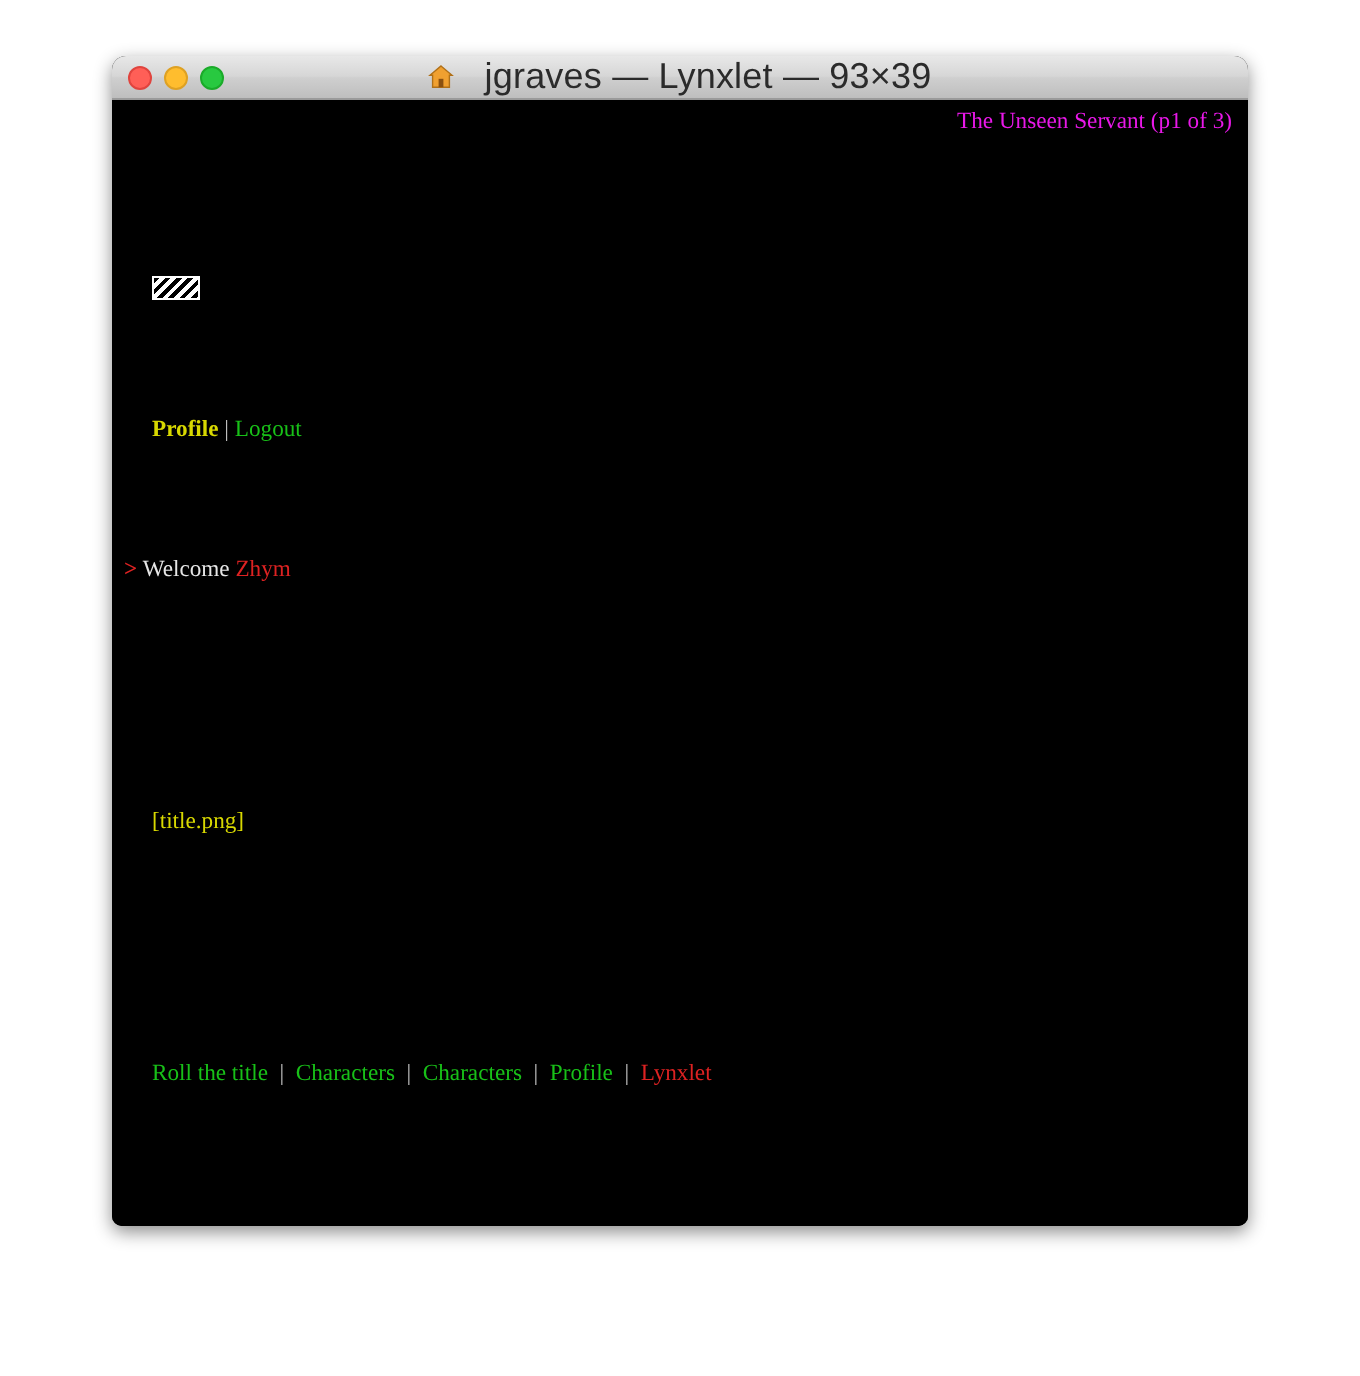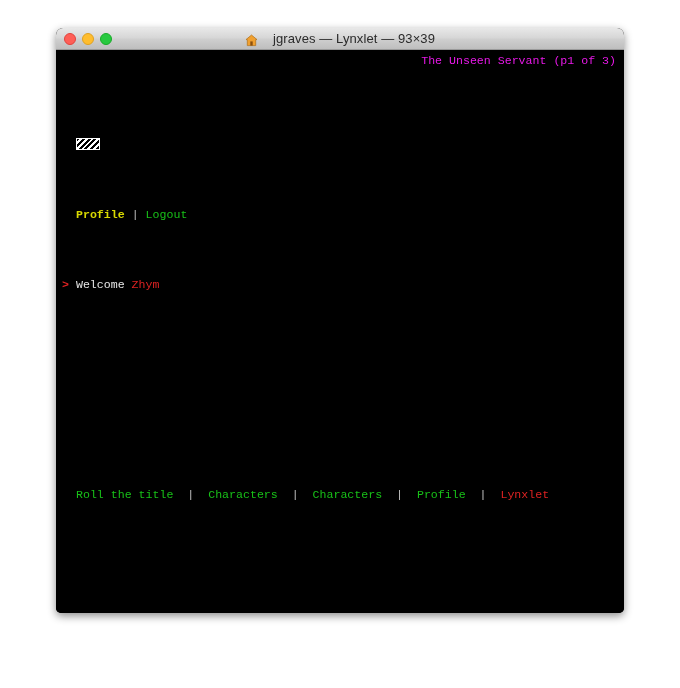--- a/index.html
+++ b/index.html
@@ -31,32 +31,32 @@
     border-bottom: 1px solid #9a9a9a;
     position: relative;
     display: flex; align-items: center; justify-content: center;
   }
   .lights { position: absolute; left: 8px; top: 5px; display: flex; gap: 6px; }
   .light { width: 12px; height: 12px; border-radius: 50%; }
   .light.close  { background: #ff5f57; border: 1px solid #e0443e; }
   .light.min    { background: #ffbd2e; border: 1px solid #dea123; }
   .light.max    { background: #28c940; border: 1px solid #1aab29; }
   #title-text {
-    font-size: 13px; color: #2b2b2b; letter-spacing: 0.1px;
-    display: flex; align-items: flex-end; gap: 15px;
+    font-size: 18px; color: #2b2b2b; letter-spacing: 0.1px;
+    display: flex; align-items: flex-start; gap: 15px;
   }
   .house-icon { display: inline-block; width: 13px; height: 13px; position: relative; top: 1px; }
   
   #terminal {
     position: relative;
     width: 100%;
     height: 563px;
     background: #000000;
     padding: 4px 0 0 0;
-    font-family: Liberation Mono, monospace;
+    font-family: Liberation Serif, serif;
     font-size: 11.6px;
     line-height: 14px;
     color: #d6d6d6;
     white-space: pre;
     overflow: hidden;
   }
   .row { height: 14px; padding-left: 6px; white-space: pre; }
   .pad { padding-left: 14px; }
   
   .c-white   { color: #e6e6e6; }
@@ -113,20 +113,21 @@
 
       
       <div class="row"><span class="pad"></span><span class="c-bold-y">Profile</span><span class="c-gray"> </span><span class="c-gray">|</span><span class="c-gray"> </span><span class="c-green">Logout</span></div>
 
       
       <div class="row"><span class="prompt-arrow">&gt;</span><span class="c-white"> </span><span class="c-white">Welcome</span><span class="c-white"> </span><span class="c-red">Zhym</span></div>
 
       <div class="row"> </div>
 
       
+      <div class="row"><span class="pad"></span><span class="c-yellow">[title.png]</span></div>
 
       <div class="row"> </div>
 
       
       <div class="row"><span class="pad"></span><span class="c-green">Roll the title</span><span class="c-gray">  |  </span><span class="c-green">Characters</span><span class="c-gray">  |  </span><span class="c-green">Characters</span><span class="c-gray">  |  </span><span class="c-green">Profile</span><span class="c-gray">  |  </span><span class="c-red">Lynxlet</span></div>
 
       <div class="row"> </div>
 
       
       

